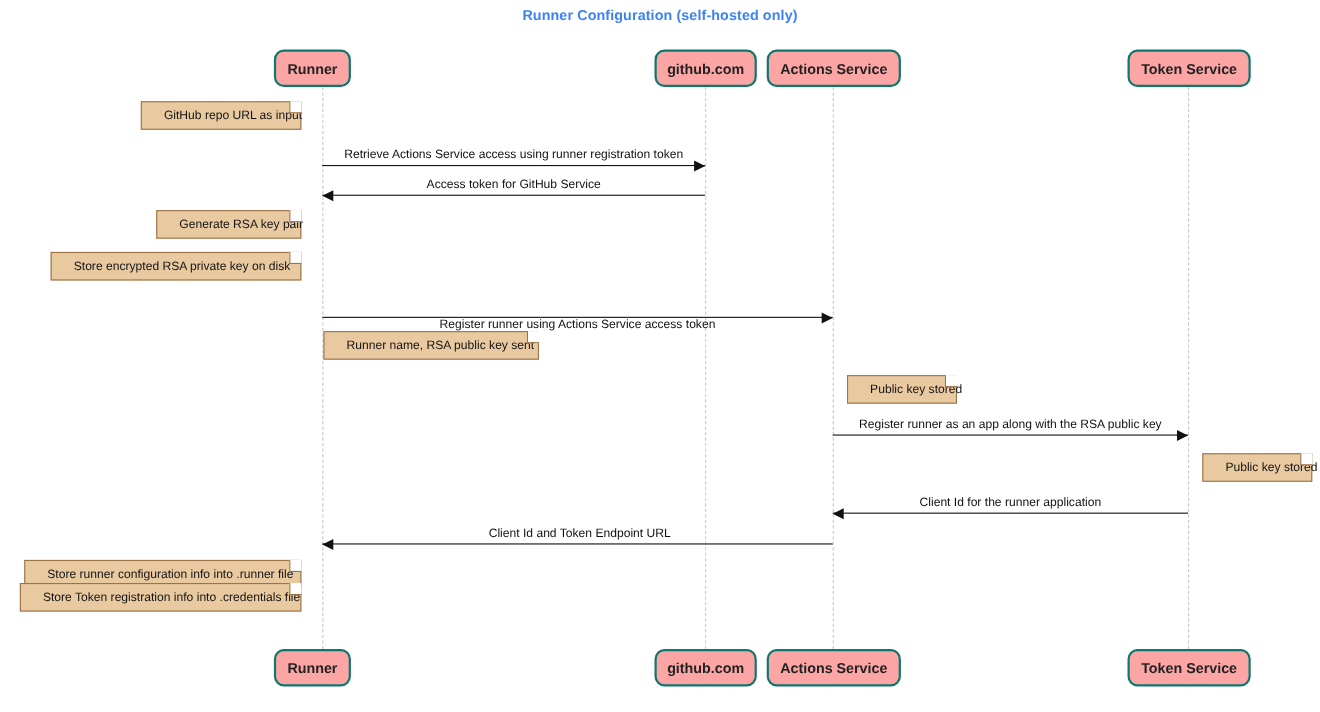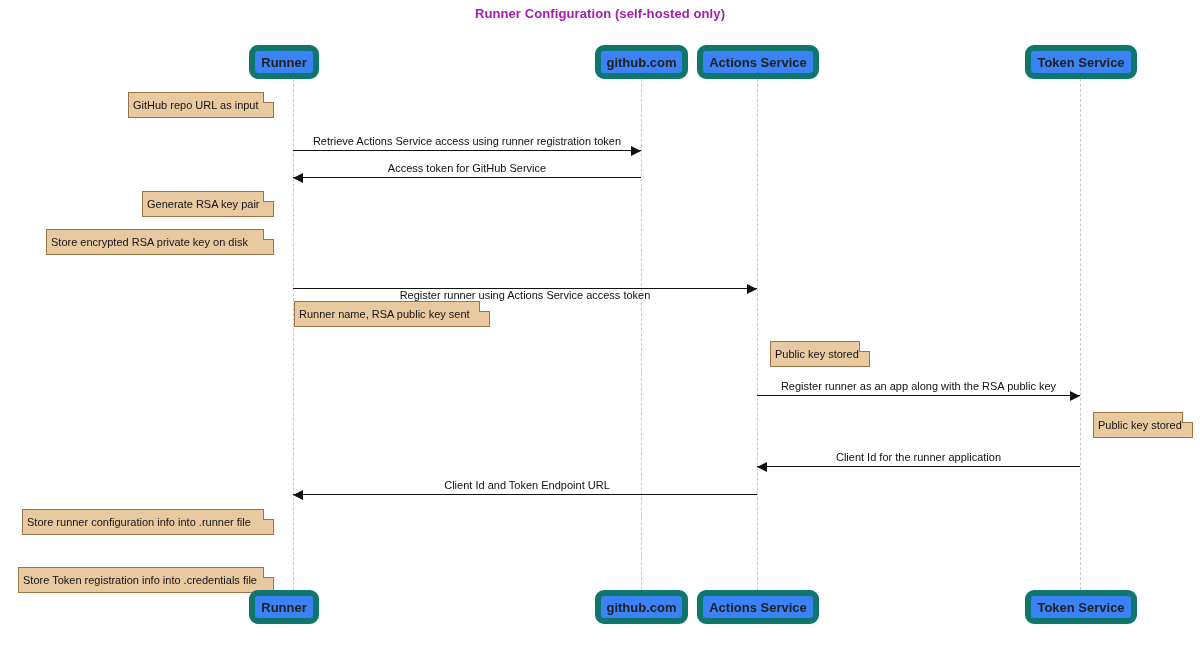--- a/index.html
+++ b/index.html
@@ -20,57 +20,57 @@
     background: #ffffff;
   }
   .title {
     position: absolute;
     left: 0;
     top: 6px;
     width: 1200px;
     text-align: center;
     font-size: 13px;
     font-weight: bold;
-    color: #a21caf;
+    color: #3b82f6;
     letter-spacing: 0.1px;
   }
   
   .lifeline {
     position: absolute;
     width: 0;
     border-left: 1px dashed #c9c9c9;
   }
   
   .participant {
     position: absolute;
     height: 34px;
     border-radius: 9px;
-    background: #3b82f6;
-    border: 6px solid #0f766e;
+    background: #fca5a5;
+    border: 2px solid #0f766e;
     display: flex;
     align-items: center;
     justify-content: center;
     box-sizing: border-box;
     font-size: 13px;
     font-weight: bold;
     color: #222222;
     white-space: nowrap;
     padding: 0 10px;
   }
   
   .note {
     position: absolute;
     background: #e8c9a0;
     border: 1px solid #9c7248;
     box-sizing: border-box;
     font-size: 11px;
     color: #141414;
     display: flex;
     align-items: center;
-    padding: 0 4px;
+    padding: 0 20px;
     white-space: nowrap;
     height: 26px;
   }
   .note .fold {
     position: absolute;
     top: -1px;
     right: -1px;
     width: 11px;
     height: 11px;
     background: #ffffff;
@@ -175,21 +175,21 @@
         <span class="fold"></span>
       </div>
       <div class="note" style="left: 1093px; top: 412px; width: 100px;">
         <span>Public key stored</span>
         <span class="fold"></span>
       </div>
       <div class="note" style="left: 22px; top: 509px; width: 252px;">
         <span>Store runner configuration info into .runner file</span>
         <span class="fold"></span>
       </div>
-      <div class="note" style="left: 18px; top: 567px; width: 256px;">
+      <div class="note" style="left: 18px; top: 530px; width: 256px;">
         <span>Store Token registration info into .credentials file</span>
         <span class="fold"></span>
       </div>
     </div>
   <div id="participants-bottom">
       <div class="participant" style="left: 249px; top: 590px; width: 70px;">
         <span>Runner</span>
       </div>
       <div class="participant" style="left: 595px; top: 590px; width: 93px;">
         <span>github.com</span>

